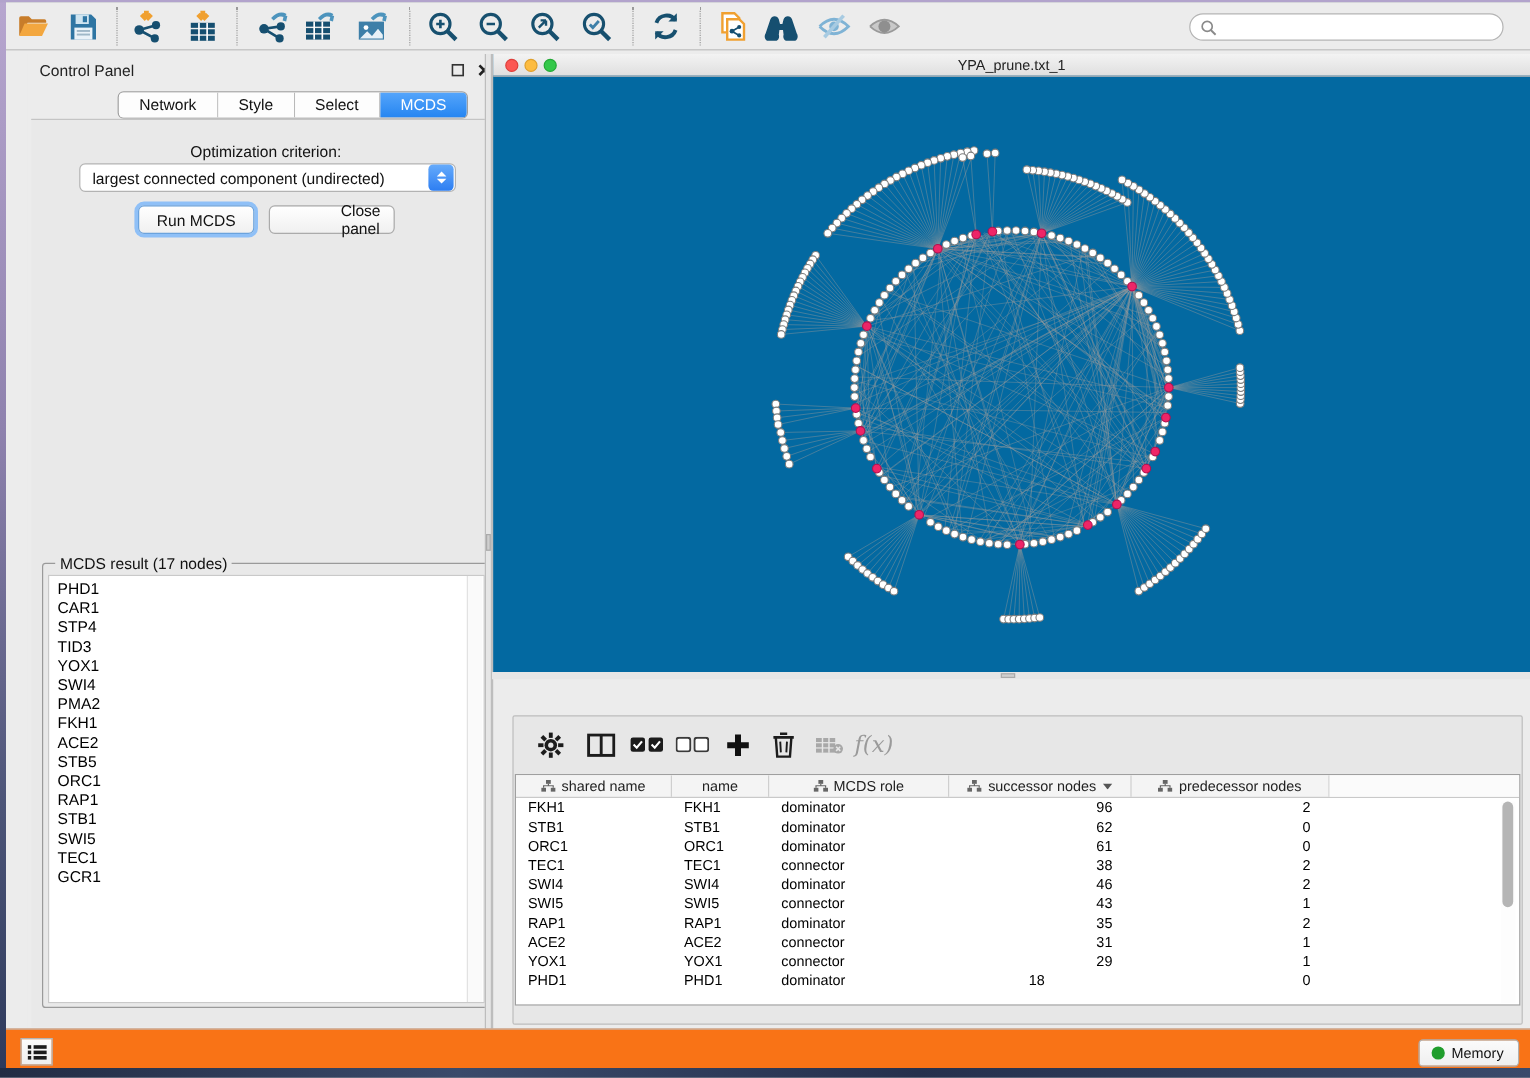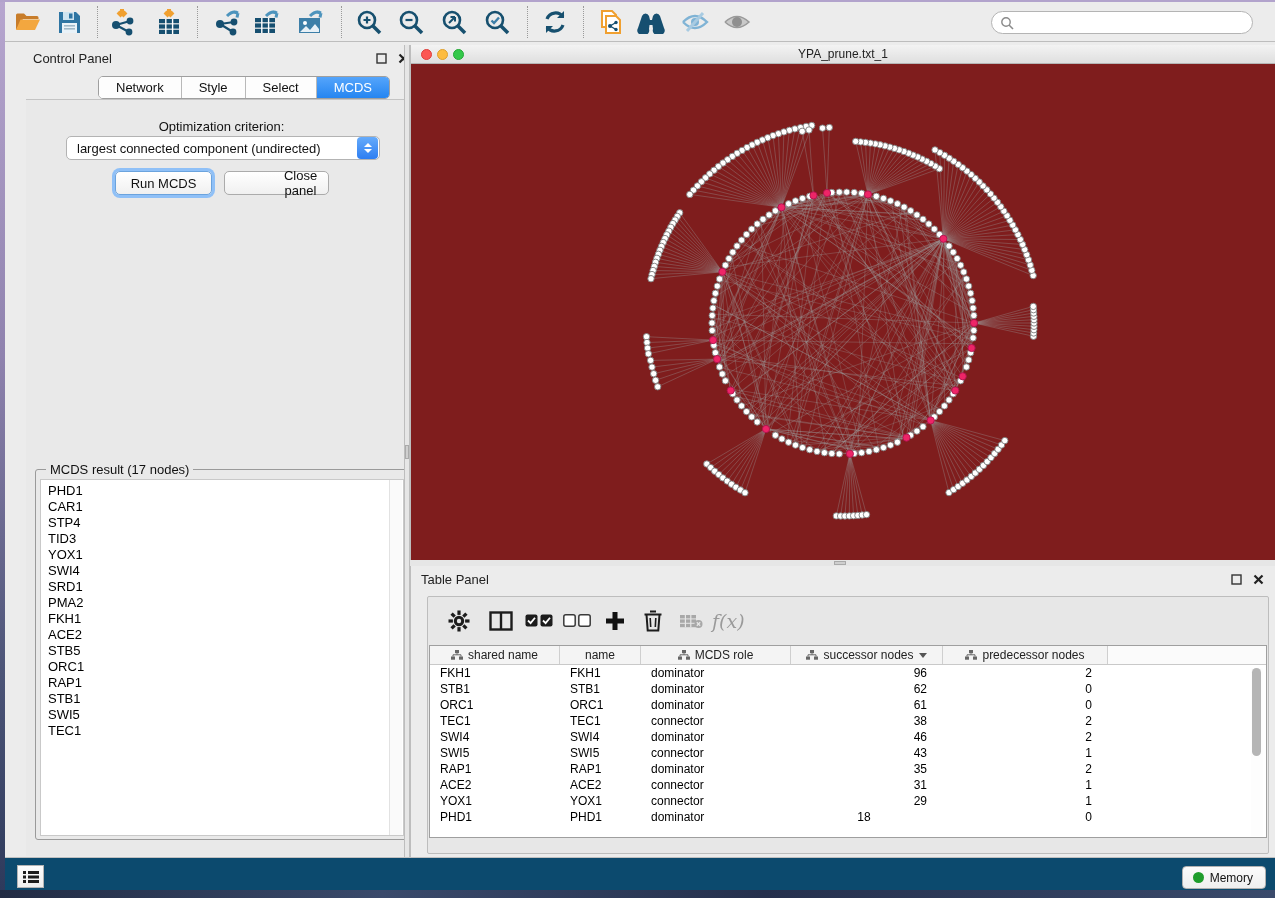--- a/index.html
+++ b/index.html
@@ -76,21 +76,21 @@
   
   #v-divider { left:399px; top:43px; width:6px; height:813px; background:#e6e6e6;
     border-left:1px solid #bdbdbd; border-right:1px solid #bdbdbd; }
   #v-divider-handle { position:absolute; left:0px; top:400px; width:4px; height:14px;
     background:#cfcfcf; border:1px solid #aaa; }
   #h-divider { left:405px; top:558px; width:865px; height:6px; background:#e6e6e6; }
   #h-divider-handle { position:absolute; left:424px; top:1px; width:12px; height:4px;
     background:#cfcfcf; border:1px solid #aaa; }
 
   
-  #network-view { left:405px; top:43px; width:865px; height:515px; background:#7f1d1d;
+  #network-view { left:405px; top:43px; width:865px; height:515px; background:#0369a1;
     border-left:1px solid #bdbdbd; }
   #nv-titlebar { height:19px; background:linear-gradient(#f3f3f3,#dfdfdf);
     border-bottom:1px solid #b5b5b5; position:relative; display:flex; align-items:center;
     justify-content:center; font-size:12px; color:#222; }
   .tl { position:absolute; top:4px; width:11px; height:11px; border-radius:50%; cursor:pointer; }
   #tl-close { left:10px; background:#fc5753; border:1px solid #de3f3b; }
   #tl-min { left:26px; background:#fdbc40; border:1px solid #dfa02c; }
   #tl-zoom { left:42px; background:#34c84a; border:1px solid #23a936; }
   #graph-canvas { position:absolute; left:0; top:20px; width:865px; height:495px; }
 
@@ -117,21 +117,21 @@
   .nt-cell { padding:0 10px; white-space:nowrap; overflow:hidden; }
   .nt-cell.num { text-align:right; padding-right:16px; }
   #nt-scrollbar { position:absolute; right:3px; top:22px; width:12px; height:168px;
     background:#fdfdfd; }
   #nt-thumb { position:absolute; left:1px; top:0px; width:9px; height:88px;
     background:#b5b5b5; border-radius:5px; }
   #tp-tabs { position:absolute; left:250px; top:270px; height:22px; display:flex;
     border:1px solid #9f9f9f; border-radius:5px; overflow:hidden; background:#fff; }
 
   
-  #status-bar { left:0; top:855px; width:1270px; height:33px; background:#0c4a6e;
+  #status-bar { left:0; top:855px; width:1270px; height:33px; background:#f97316;
     border-top:1px solid #c0c0c0; }
   #automation-btn { position:absolute; left:12px; top:7px; width:27px; height:23px;
     background:linear-gradient(#fcfcfc,#eee); border:1px solid #b4b4b4;
     display:flex; align-items:center; justify-content:center; cursor:pointer; }
   #memory-btn { position:absolute; right:9px; top:8px; height:23px; padding:0 12px 0 10px;
     background:linear-gradient(#fbfbfb,#efefef); border:1px solid #b0b0b0; border-radius:4px;
     display:flex; align-items:center; gap:6px; font-size:12px; color:#111; cursor:pointer; }
   #memory-dot { width:11px; height:11px; border-radius:50%; background:#1f9d2c; }
 </style>
 </head>
@@ -324,30 +324,30 @@
       <button class="btn" id="close-panel">Close panel</button>
       <div id="mcds-groupbox">
         <div id="mcds-group-title">MCDS result (17 nodes)</div>
         <div id="mcds-result-list">
             <div>PHD1</div>
             <div>CAR1</div>
             <div>STP4</div>
             <div>TID3</div>
             <div>YOX1</div>
             <div>SWI4</div>
-            <div>SRD1</div>
             <div>PMA2</div>
             <div>FKH1</div>
             <div>ACE2</div>
             <div>STB5</div>
             <div>ORC1</div>
             <div>RAP1</div>
             <div>STB1</div>
             <div>SWI5</div>
             <div>TEC1</div>
+            <div>GCR1</div>
           </div>
         <div id="mcds-scroll-track"></div>
       </div>
     </div>
   </div>
 
   <div class="abs" id="v-divider">
     <div id="v-divider-handle"></div>
   </div>
 
@@ -1032,34 +1032,20 @@
           <circle cx="319.7" cy="325.5" r="3.6" fill="#ee2567" stroke="#b01250" stroke-width="0.9"></circle>
         </g>
       </svg>
   </div>
 
   <div class="abs" id="h-divider">
     <div id="h-divider-handle"></div>
   </div>
 
   <div class="abs" id="table-panel">
-    <div class="panel-header">
-      <span>Table Panel</span>
-      <span class="spacer"></span>
-      <span class="ph-btn">
-          <svg width="11" height="11" viewBox="0 0 11 11">
-            <rect x="1" y="1" width="9" height="9" fill="none" stroke="#333" stroke-width="1.4"></rect>
-          </svg>
-        </span>
-      <span class="ph-btn">
-          <svg width="11" height="11" viewBox="0 0 11 11">
-            <path d="M1.5 1.5 L9.5 9.5 M9.5 1.5 L1.5 9.5" stroke="#222" stroke-width="2.2"></path>
-          </svg>
-        </span>
-    </div>
     <div id="tp-card">
       <div id="tp-toolbar">
         <span class="tp-icon">
           <svg width="22" height="22" viewBox="0 0 22 22">
               <g fill="#1c1c1c">
                 <circle cx="11" cy="11" r="5.2"></circle>
                 <g id="teeth">
                   <rect x="9.4" y="0.5" width="3.2" height="4.4"></rect>
                   <rect x="9.4" y="17.1" width="3.2" height="4.4"></rect>
                   <rect x="0.5" y="9.4" width="4.4" height="3.2"></rect>

